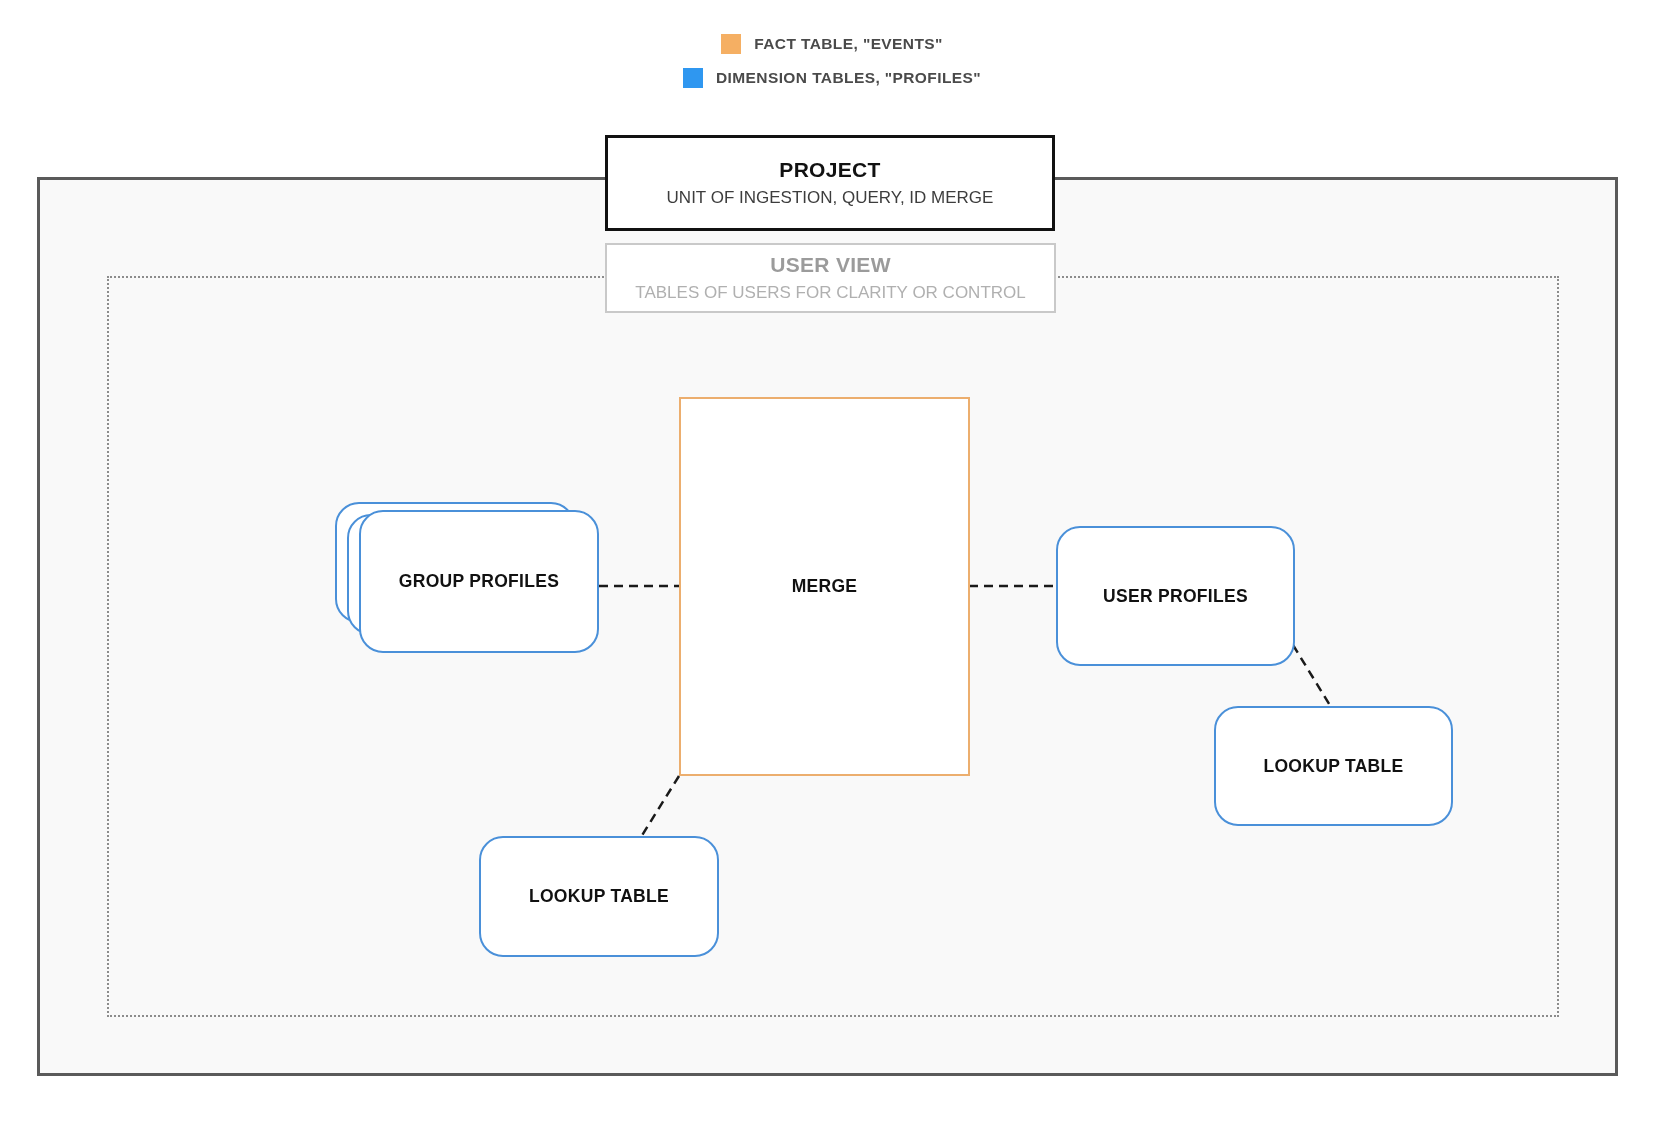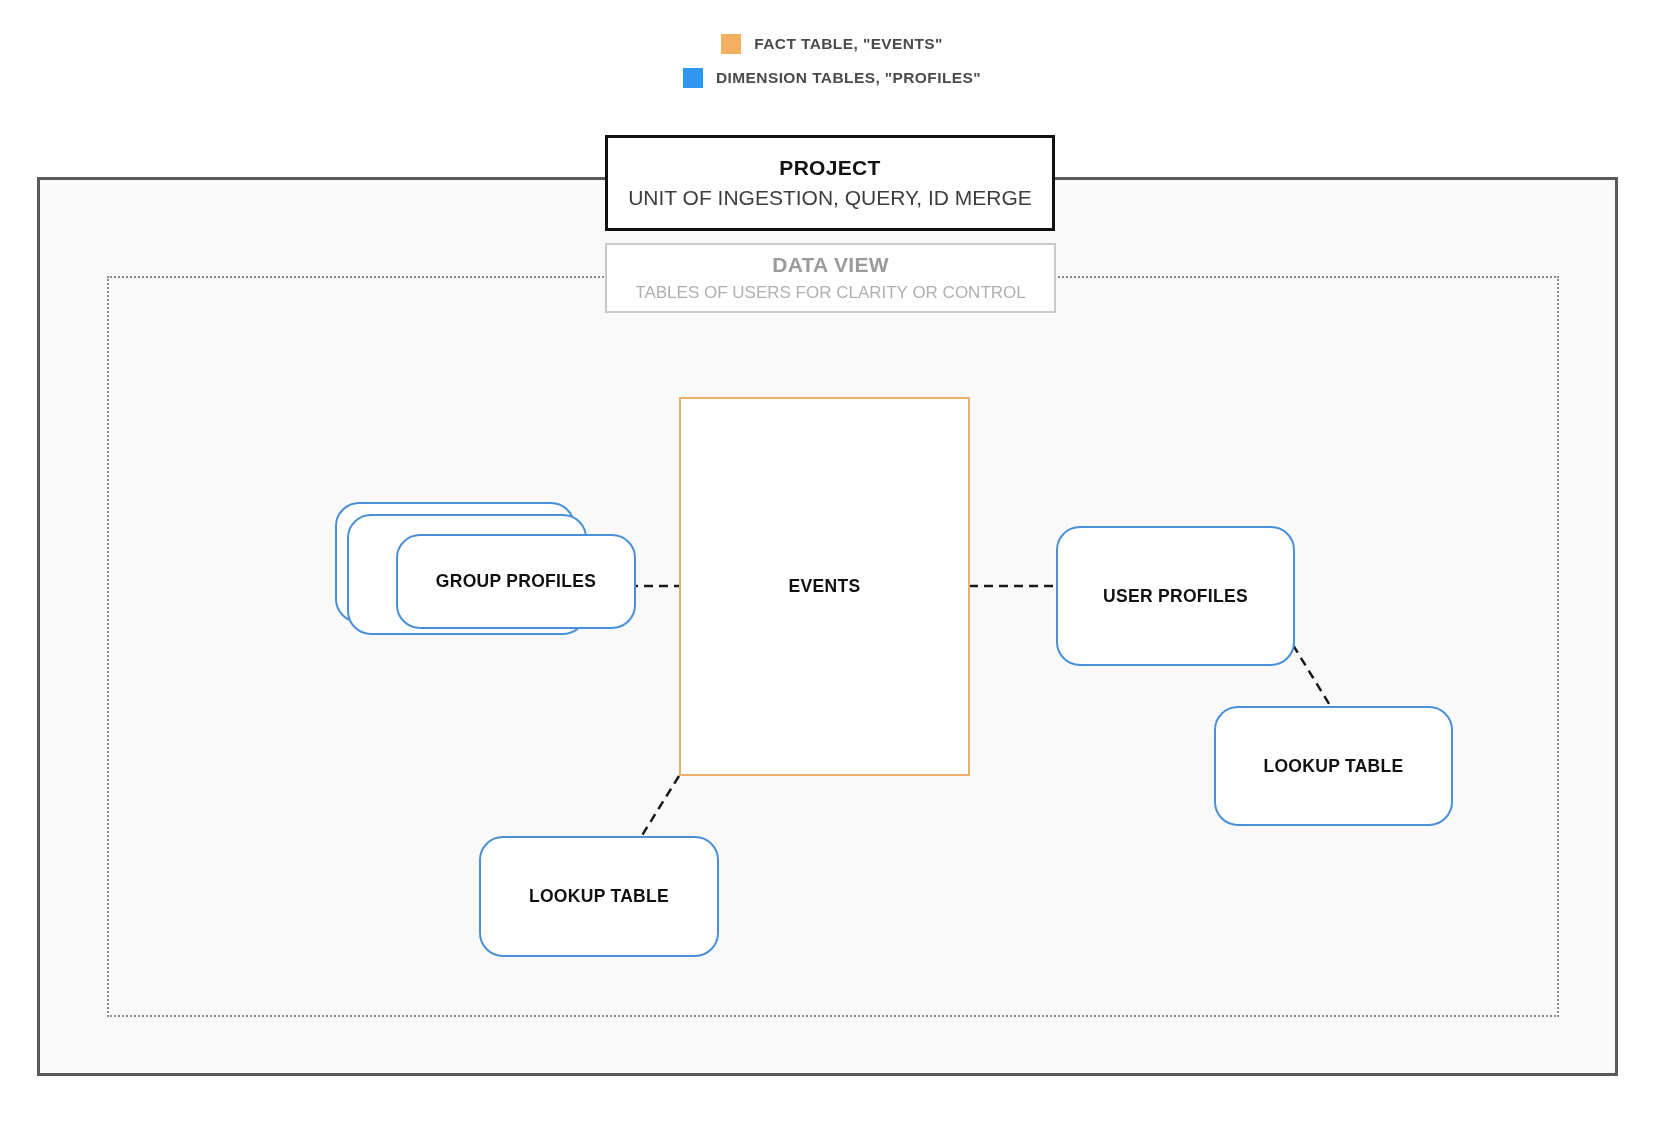--- a/index.html
+++ b/index.html
@@ -87,21 +87,21 @@
     height: 96px;
     border: 3px solid #111111;
   }
   .project-title {
     font-size: 21px;
     font-weight: bold;
     color: #111111;
     letter-spacing: 0.3px;
   }
   .project-subtitle {
-    font-size: 21px;
+    font-size: 17px;
     color: #3d3d3d;
   }
   .data-view-box {
     left: 605px;
     top: 243px;
     width: 451px;
     height: 70px;
     border: 2px solid #c9c9c9;
   }
   .data-view-title {
@@ -155,21 +155,21 @@
     width: 291px;
     height: 379px;
     border: 2px solid #ecae6e;
   }
   .dim-card {
     border: 2.5px solid #4a90d9;
     border-radius: 24px;
   }
   .stack-back  { left: 335px; top: 502px; width: 240px; height: 121px; z-index: 5; }
   .stack-mid   { left: 347px; top: 514px; width: 240px; height: 121px; z-index: 5; }
-  .stack-front { left: 359px; top: 534px; width: 240px; height: 95px; z-index: 5; margin-left: 37px; }
+  .stack-front { left: 359px; top: 510px; width: 240px; height: 143px; z-index: 5; }
   .user-profiles-node { left: 1056px; top: 526px; width: 239px; height: 140px; }
   .lookup-right-node  { left: 1214px; top: 706px; width: 239px; height: 120px; }
   .lookup-left-node   { left: 479px;  top: 836px; width: 240px; height: 121px; }
 </style>
 </head>
 <body>
 
 <div class="canvas">
 
   <div class="legend">
@@ -186,33 +186,33 @@
   <div class="outer-box"></div>
 
   <div class="dotted-box"></div>
 
   <div class="title-box project-box">
     <div class="project-title">PROJECT</div>
     <div class="project-subtitle">UNIT OF INGESTION, QUERY, ID MERGE</div>
   </div>
 
   <div class="title-box data-view-box">
-    <div class="data-view-title">DATA VIEW</div>
+    <div class="data-view-title">USER VIEW</div>
     <div class="data-view-subtitle">TABLES OF USERS FOR CLARITY OR CONTROL</div>
   </div>
 
   <svg class="connectors" viewBox="0 0 1664 1128">
     <line class="connector" x1="599" y1="586" x2="679" y2="586"></line>
     <line class="connector" x1="969" y1="586" x2="1056" y2="586"></line>
     <line class="connector" x1="1293" y1="645" x2="1331" y2="707"></line>
     <line class="connector" x1="679" y1="776" x2="641" y2="837"></line>
   </svg>
 
   <div class="node events-node">
-    <span class="node-label">EVENTS</span>
+    <span class="node-label">MERGE</span>
   </div>
 
   <div class="node dim-card stack-back"></div>
   <div class="node dim-card stack-mid"></div>
   <div class="node dim-card stack-front">
     <span class="node-label">GROUP PROFILES</span>
   </div>
 
   <div class="node dim-card user-profiles-node">
     <span class="node-label">USER PROFILES</span>

